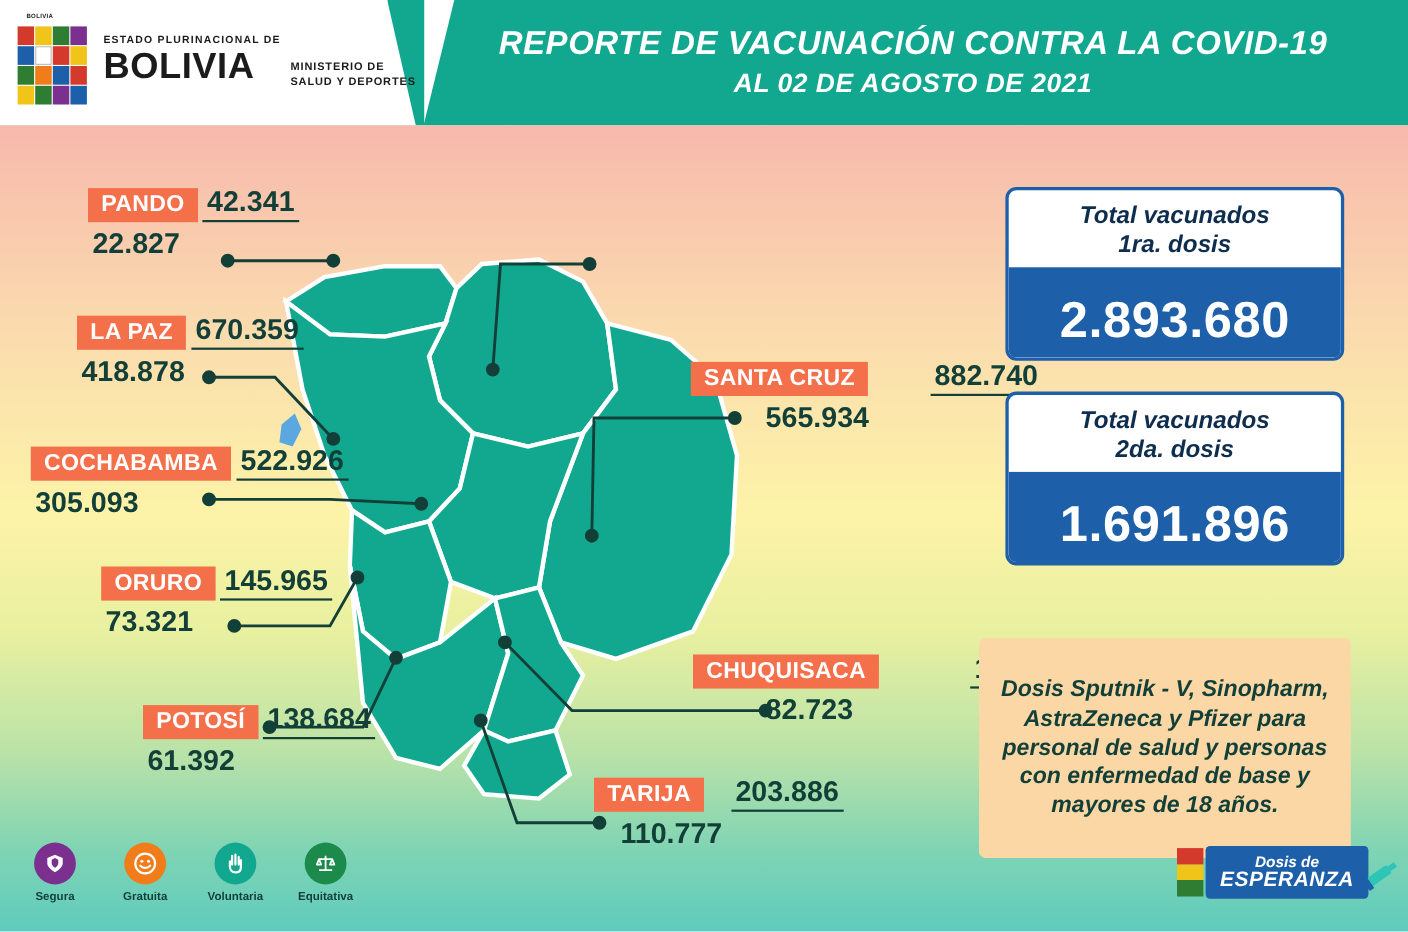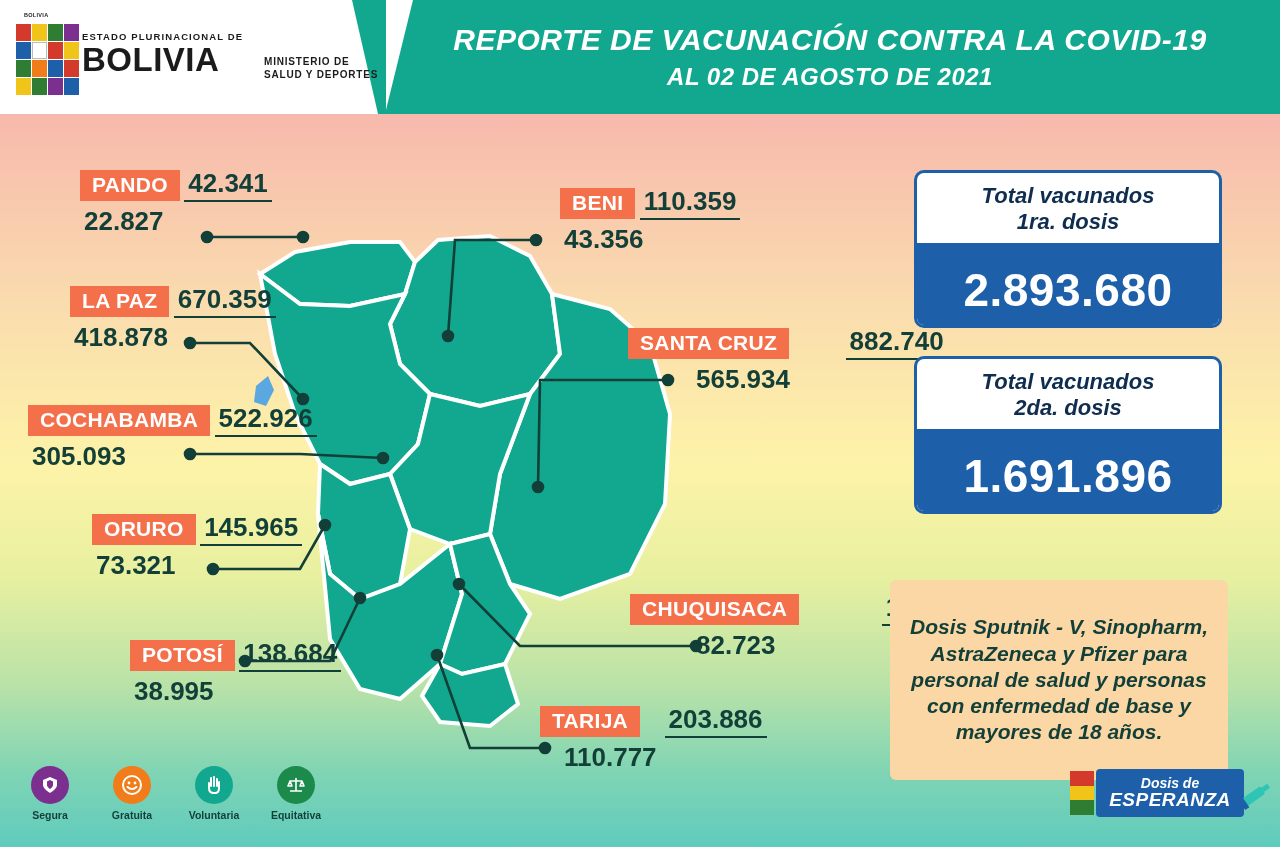--- a/index.html
+++ b/index.html
@@ -24,21 +24,21 @@
     width:0; height:0;
     border-top:114px solid #ffffff;
     border-right:28px solid transparent;
   }
   #header-teal-notch{
     position:absolute; left:352px; top:0; width:34px; height:114px;
     background:#12a88f;
     clip-path:polygon(0 0, 100% 0, 100% 100%, 26px 100%);
   }
   #logo-wrap{
-    position:absolute; left:16px; top:16px; display:flex; align-items:center; 
+    position:absolute; left:16px; top:16px; display:flex; align-items:center; gap:12px;
   }
   #coat-of-arms{
     width:66px; height:76px; position:relative;
   }
   .coa-cell{ position:absolute; width:15px; height:17px; }
   #coat-label{
     position:absolute; top:-4px; left:8px; font-size:5.5px; letter-spacing:.3px;
     color:#222; font-weight:bold;
   }
   #bolivia-text{ line-height:1; }
@@ -272,28 +272,23 @@
 
   <div class="dept" style="left:92px; top:392px;">
     <span class="dept-name">ORURO</span>
     <div class="dose1">145.965</div>
     <div class="dose2">73.321</div>
   </div>
 
   <div class="dept" style="left:130px; top:518px;">
     <span class="dept-name">POTOSÍ</span>
     <div class="dose1">138.684</div>
-    <div class="dose2">38.995</div>
-  </div>
-
-  <div class="dept right" style="left:560px; top:66px;">
-    <span class="dept-name">BENI</span>
-    <div class="dose1">110.359</div>
-    <div class="dose2">43.356</div>
-  </div>
+    <div class="dose2">61.392</div>
+  </div>
+
 
   <div class="dept right" style="left:628px; top:206px;">
     <span class="dept-name">SANTA CRUZ</span>
     <div class="dose1" style="margin-left:52px;">882.740</div>
     <div class="dose2" style="margin-left:64px;">565.934</div>
   </div>
 
   <div class="dept right" style="left:630px; top:472px;">
     <span class="dept-name">CHUQUISACA</span>
     <div class="dose1" style="margin-left:78px;">176.420</div>

